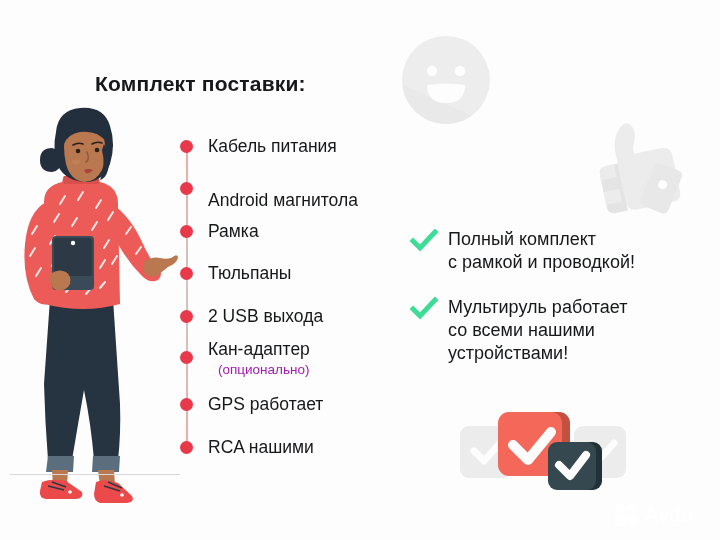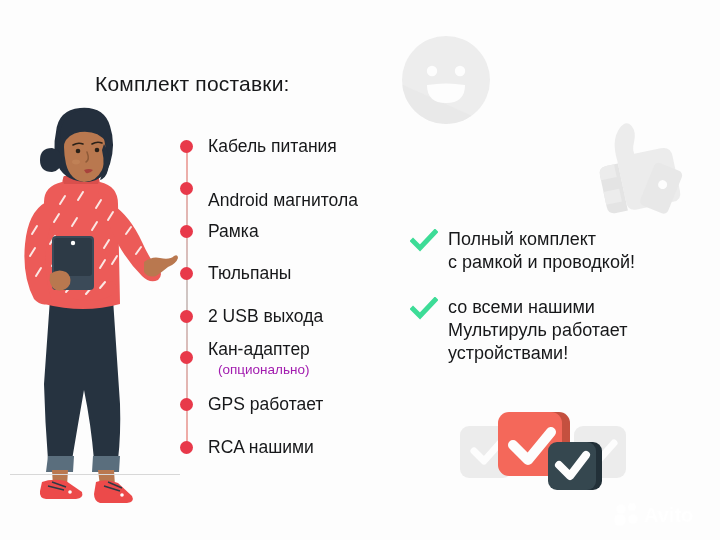--- a/index.html
+++ b/index.html
@@ -12,21 +12,21 @@
   .stage{position:absolute;inset:0;}
 
   
   .deco{position:absolute;pointer-events:none;}
   .smiley{left:399px;top:33px;width:95px;height:95px;}
   .thumb{left:575px;top:112px;width:120px;height:110px;}
 
   
   .heading{
     position:absolute;left:95px;top:72px;
-    font-size:21px;font-weight:400;color:#17181a;
+    font-size:21px;font-weight:700;color:#17181a;
     letter-spacing:.2px;white-space:nowrap;
   }
 
   
   .list{position:absolute;left:178px;top:130px;width:260px;height:330px;}
   .spine{
     position:absolute;left:8px;top:16px;width:2px;height:302px;
     background:linear-gradient(#f2a9a4,#cfc6c4,#f2a9a4);
   }
   .li{position:absolute;left:0;}
@@ -147,22 +147,22 @@
         <path d="M3 12 L10 19 L25 3" fill="none" stroke="#3ddc97" stroke-width="5" stroke-linecap="square" stroke-linejoin="miter"></path>
       </svg>
       <p>Полный комплект</p>
       <p>с рамкой и проводкой!</p>
     </div>
 
     <div class="benefit" style="margin-top:22px">
       <svg class="check" viewBox="0 0 28 24">
         <path d="M3 12 L10 19 L25 3" fill="none" stroke="#3ddc97" stroke-width="5" stroke-linecap="square" stroke-linejoin="miter"></path>
       </svg>
+      <p>Мультируль работает</p>
       <p>со всеми нашими</p>
-      <p>Мультируль работает</p>
       <p>устройствами!</p>
     </div>
   </div>
 
   <svg class="boxes" viewBox="0 0 170 92">
 
     <rect x="2" y="22" width="52" height="52" rx="9" fill="#ececec"></rect>
     <path d="M16 47 L26 57 L42 39" fill="none" stroke="#fdfdfd" stroke-width="7" stroke-linecap="round" stroke-linejoin="round"></path>
 
     <rect x="116" y="22" width="52" height="52" rx="9" fill="#ececec"></rect>

